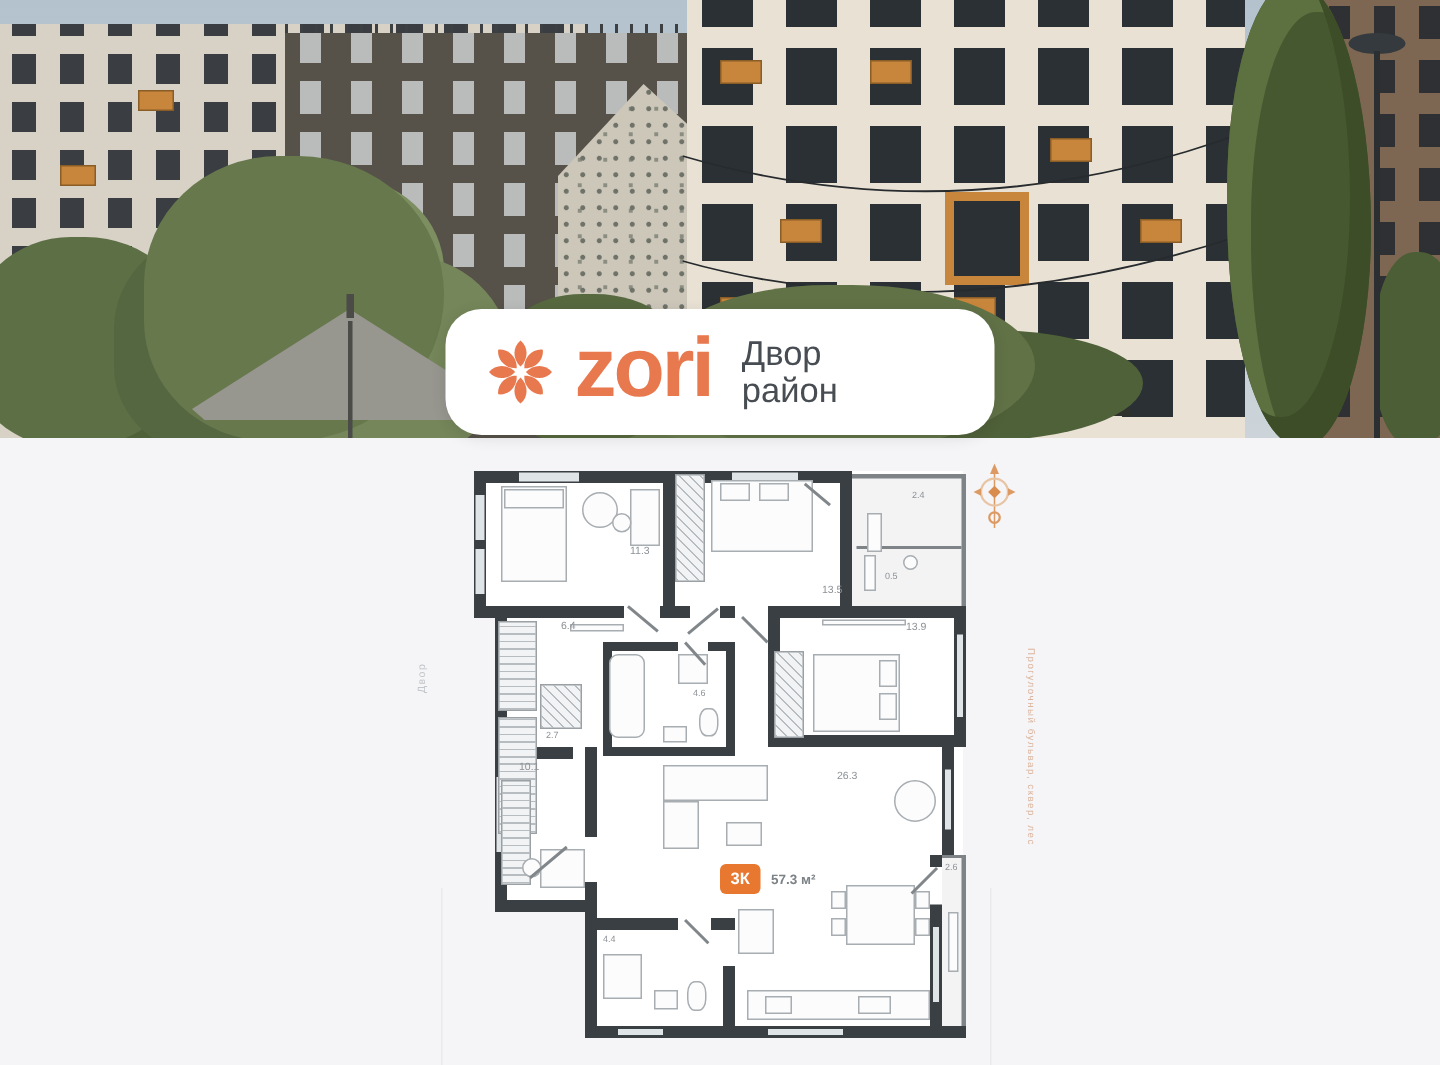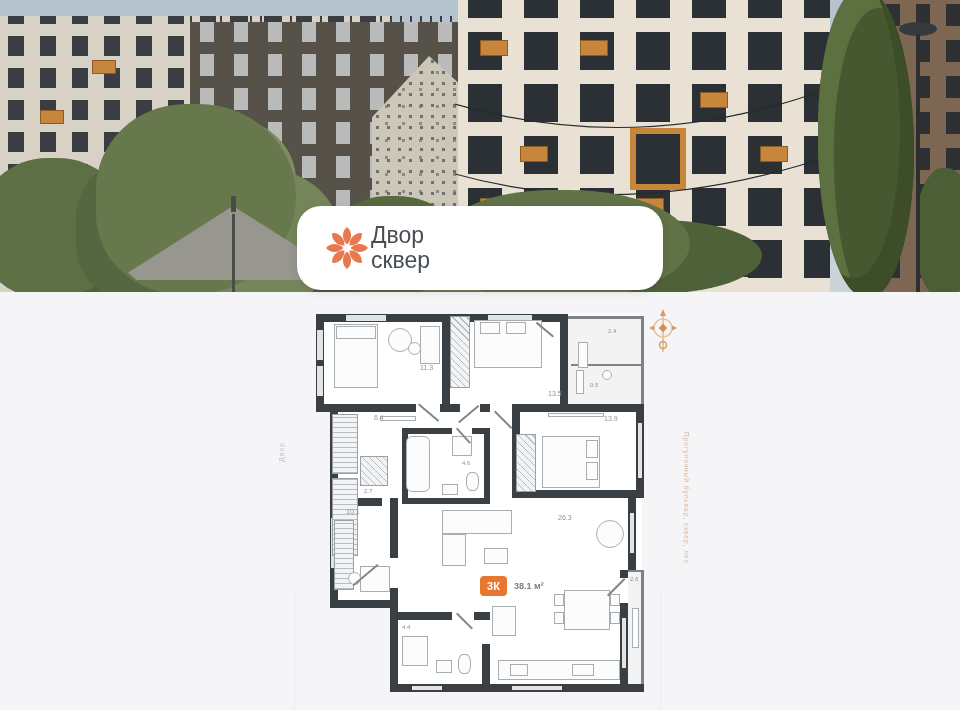--- a/index.html
+++ b/index.html
@@ -124,23 +124,24 @@
       <path d="M0 -6 C-9 -14 -9 -28 0 -35 C9 -28 9 -14 0 -6 Z"></path>
       <path d="M0 -6 C-9 -14 -9 -28 0 -35 C9 -28 9 -14 0 -6 Z" transform="rotate(45)"></path>
       <path d="M0 -6 C-9 -14 -9 -28 0 -35 C9 -28 9 -14 0 -6 Z" transform="rotate(90)"></path>
       <path d="M0 -6 C-9 -14 -9 -28 0 -35 C9 -28 9 -14 0 -6 Z" transform="rotate(135)"></path>
       <path d="M0 -6 C-9 -14 -9 -28 0 -35 C9 -28 9 -14 0 -6 Z" transform="rotate(180)"></path>
       <path d="M0 -6 C-9 -14 -9 -28 0 -35 C9 -28 9 -14 0 -6 Z" transform="rotate(225)"></path>
       <path d="M0 -6 C-9 -14 -9 -28 0 -35 C9 -28 9 -14 0 -6 Z" transform="rotate(270)"></path>
       <path d="M0 -6 C-9 -14 -9 -28 0 -35 C9 -28 9 -14 0 -6 Z" transform="rotate(315)"></path>
     </g>
   </svg>
+  <div class="logo-word">zori</div>
   <div class="tagline">
     <div>Двор</div>
-    <div>сквер</div>
+    <div>район</div>
   </div>
 </div>
 
 <div class="plan-bg">
   <div class="lot" style="left:294px"></div>
   <div class="lot" style="left:660px"></div>
 </div>
 
 <div class="side-lbl" style="left:278px;top:462px;transform:rotate(-90deg);transform-origin:left top;color:#c2c7cb;">Двор</div>
 <div class="side-lbl" style="left:690px;top:432px;transform:rotate(90deg);transform-origin:left top;color:#dcb49c;font-size:6.5px;">Прогулочный бульвар, сквер, лес</div>
@@ -290,14 +291,14 @@
   <div class="lbl" style="left:72px;top:106px">6.4</div>
   <div class="lbl" style="left:302px;top:107px">13.9</div>
   <div class="lbl lbl-s" style="left:160px;top:152px">4.6</div>
   <div class="lbl lbl-s" style="left:62px;top:180px">2.7</div>
   <div class="lbl" style="left:44px;top:200px">10.1</div>
   <div class="lbl" style="left:256px;top:206px">26.3</div>
   <div class="lbl lbl-s" style="left:100px;top:316px">4.4</div>
   <div class="lbl lbl-s" style="left:328px;top:268px">2.6</div>
 
   <div class="badge">3К</div>
-  <div class="area-txt">38.1 м²</div>
+  <div class="area-txt">57.3 м²</div>
 </div>
 
 </body></html>

